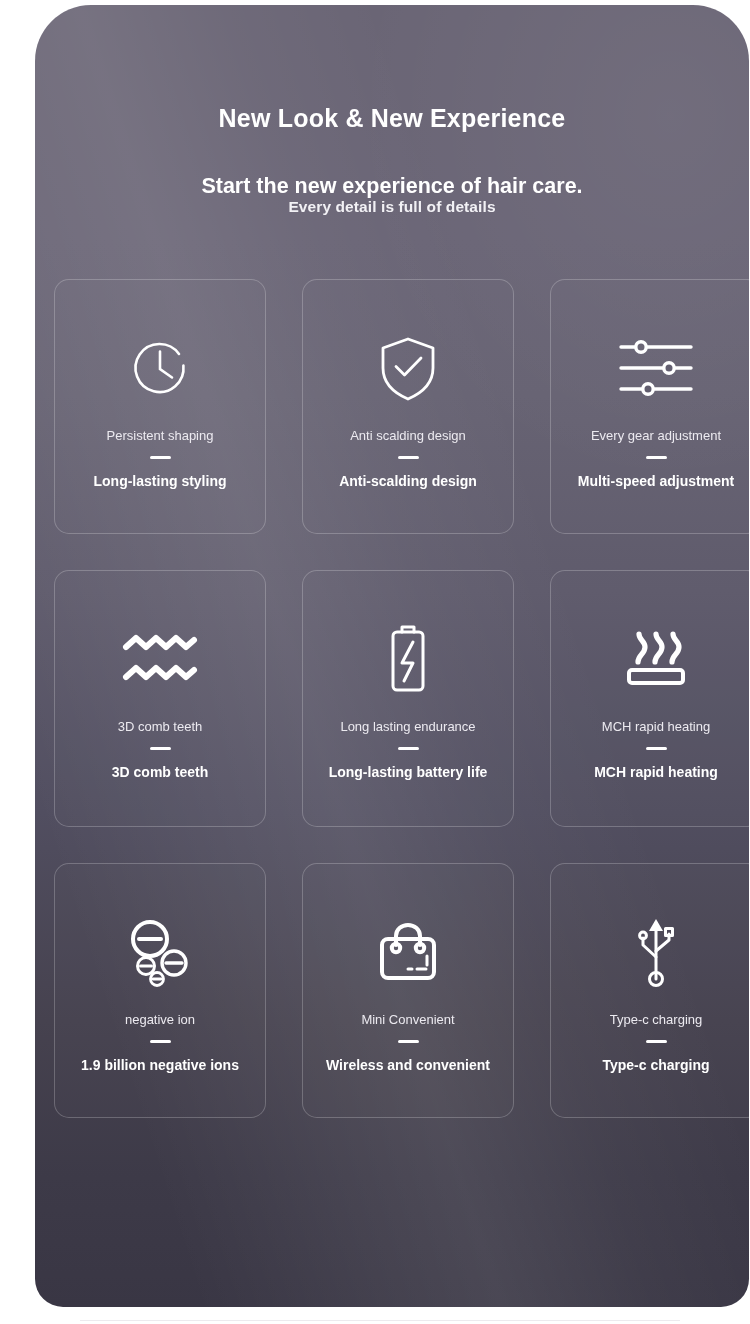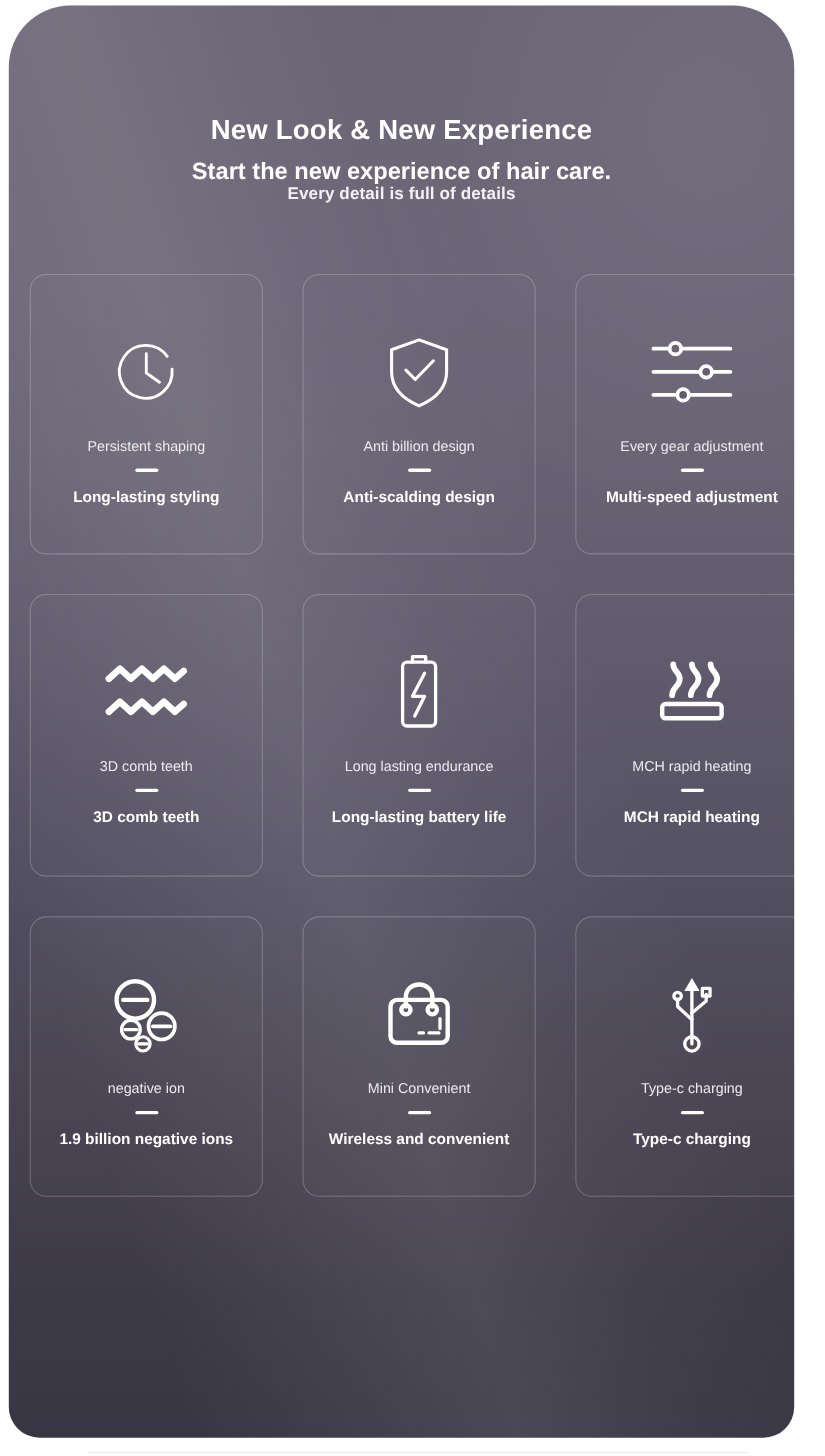--- a/index.html
+++ b/index.html
@@ -7,21 +7,21 @@
     width:750px;height:1324px;
     background:#ffffff;
     font-family:"Liberation Sans","DejaVu Sans",sans-serif;
     overflow:hidden;
     position:relative;
   }
 
   
   #panel{
     position:absolute;
-    left:8px; top:5px;
+    left:35px; top:5px;
     width:714px; height:1302px;
     border-radius:56px 56px 28px 28px;
     overflow:hidden;
     background:
       linear-gradient(180deg,
         #6a6575 0%,
         #6a6576 18%,
         #676373 30%,
         #5f5b6c 45%,
         #514e60 62%,
@@ -63,21 +63,21 @@
     text-align:center;
   }
   #title{
     font-size:25px;
     font-weight:bold;
     color:#ffffff;
     letter-spacing:.2px;
     line-height:1.2;
   }
   #subtitle{
-    margin-top:12px;
+    margin-top:42px;
     font-size:21.5px;
     font-weight:bold;
     color:#ffffff;
     line-height:1.05;
     padding:0 38px;
   }
   #tagline{
     font-size:15.5px;
     font-weight:bold;
     color:#f2f1f5;
@@ -167,21 +167,21 @@
         <div class="label-bold">Long-lasting styling</div>
       </div>
 
       <div class="card">
         <div class="icon-wrap">
           <svg width="70" height="74" viewBox="0 0 70 74" fill="none" stroke="#ffffff" stroke-width="2.8" stroke-linecap="round" stroke-linejoin="round">
             <path d="M35 8 L60 17 V37 C60 52 49 62 35 68 C21 62 10 52 10 37 V17 Z"></path>
             <path d="M23 35.5 L31.5 44 L48 27"></path>
           </svg>
         </div>
-        <div class="label-sm">Anti billion design</div>
+        <div class="label-sm">Anti scalding design</div>
         <div class="divider-dash"></div>
         <div class="label-bold">Anti-scalding design</div>
       </div>
 
       <div class="card">
         <div class="icon-wrap">
           <svg width="80" height="62" viewBox="0 0 80 62" fill="none" stroke="#ffffff" stroke-width="3.4" stroke-linecap="round">
             <path d="M5 10 H75"></path>
             <path d="M5 31 H75"></path>
             <path d="M5 52 H75"></path>

